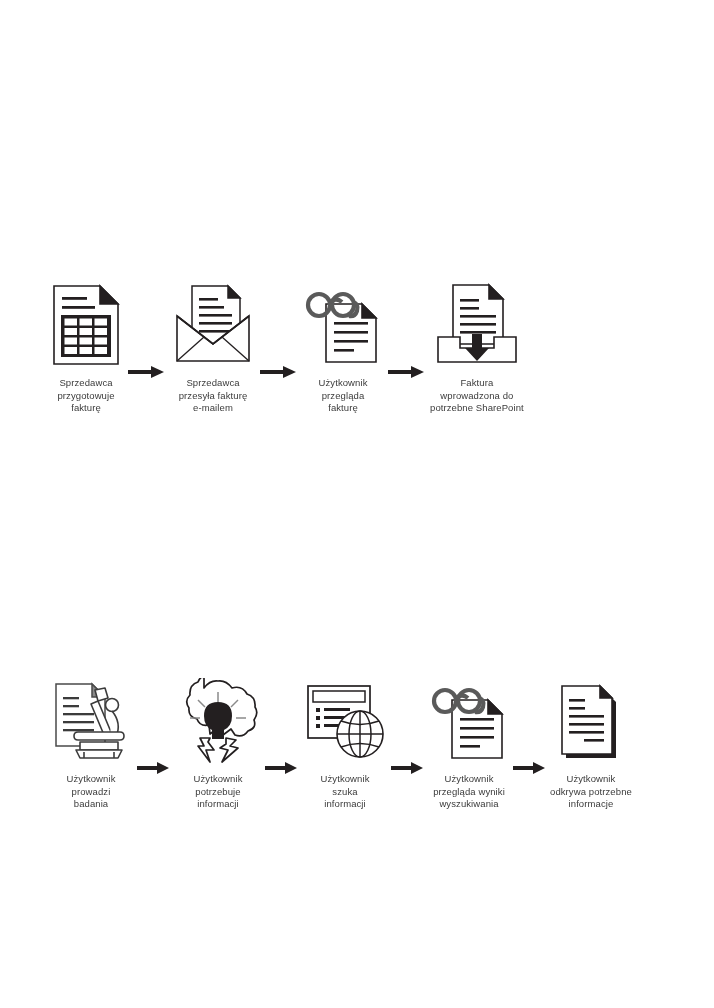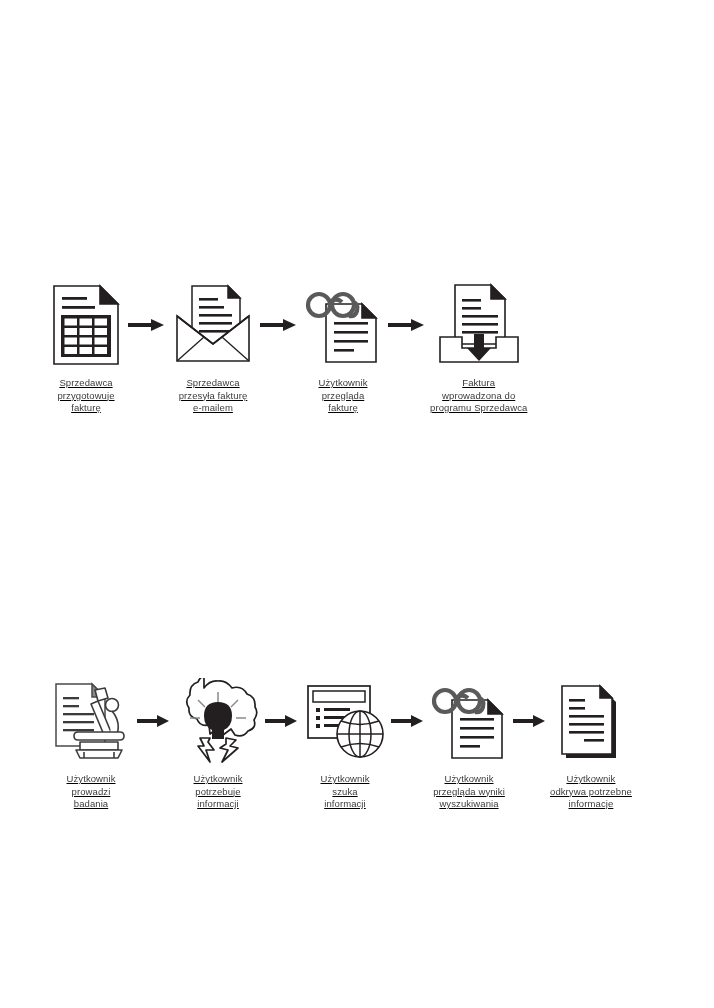--- a/index.html
+++ b/index.html
@@ -11,23 +11,22 @@
     width: 714px;
     height: 1008px;
     position: relative;
     font-family: "Liberation Sans", sans-serif;
     overflow: hidden;
   }
 
   .flow {
     position: absolute;
     display: flex;
-    align-items: flex-start;
+    align-items: flex-end;
     justify-content: flex-start;
-    text-decoration: underline;
   }
 
   #flow-invoice { left: 48px; top: 282px; }
   #flow-research { left: 48px; top: 678px; }
 
   .step {
     display: flex;
     flex-direction: column;
     align-items: center;
   }
@@ -174,21 +173,21 @@
         <rect x="26" y="41" width="36" height="2.6" fill="#231f20"></rect>
         <rect x="26" y="49" width="36" height="2.6" fill="#231f20"></rect>
 
         <path d="M4 55 H26 V66 H60 V55 H82 V80 H4 Z" fill="#ffffff" stroke="#231f20" stroke-width="1.6"></path>
 
         <path d="M38 52 H48 V66 H55 L43 79 L31 66 H38 Z" fill="#231f20"></path>
       </svg>
     </div>
     <div class="step-label">Faktura
 wprowadzona do
-programu Sprzedawca</div>
+potrzebne SharePoint</div>
   </div>
 
 </div>
 
 <div class="flow" id="flow-research">
 
   <div class="step">
     <div class="icon-box">
       <svg width="86" height="82" viewBox="0 0 86 82">
 

